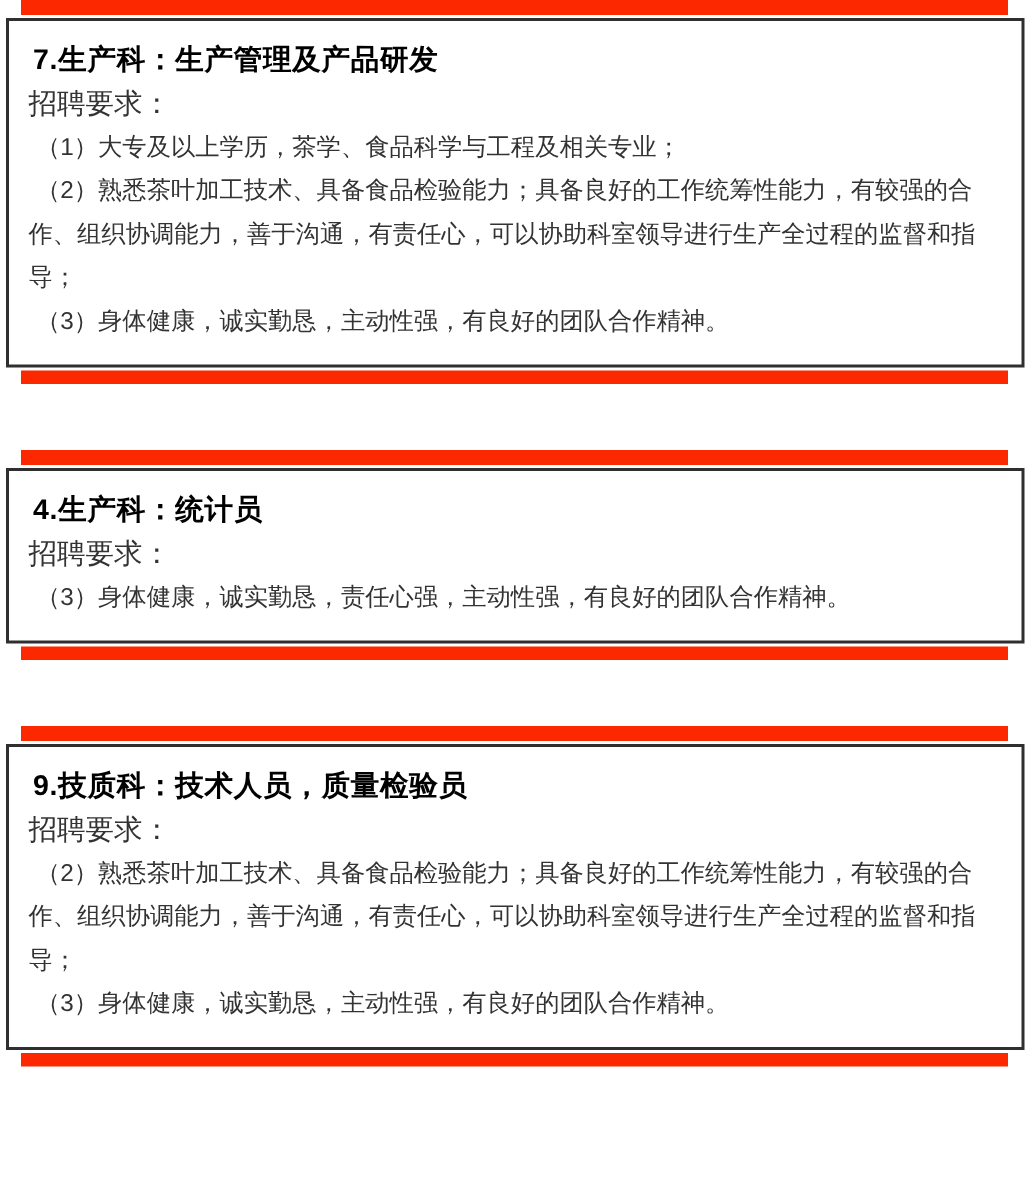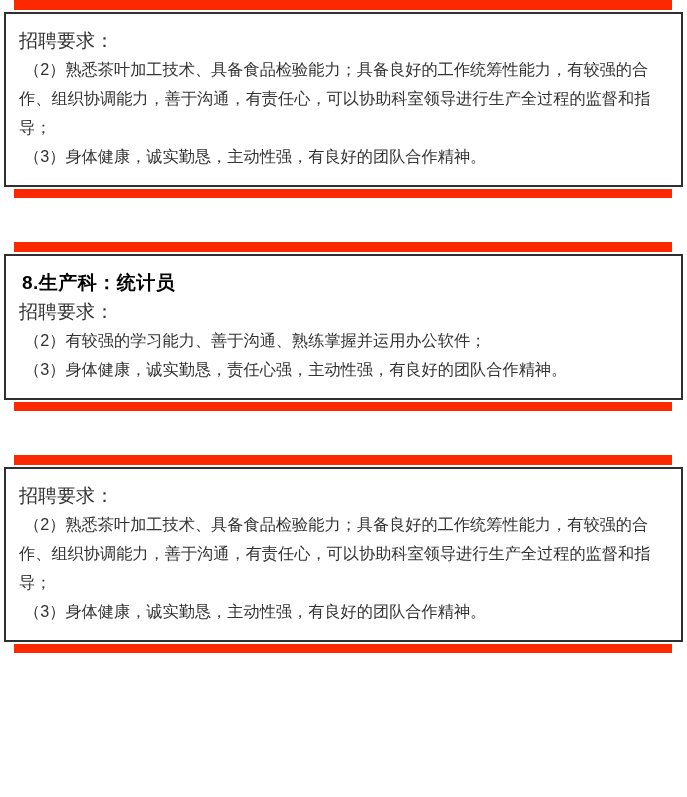--- a/index.html
+++ b/index.html
@@ -56,41 +56,43 @@
   }
 </style>
 </head>
 <body>
 
 <div class="article">
 
   <section class="job-section">
     <div class="red-bar top"></div>
     <div class="card">
+      <h2 class="card-title">7.生产科：生产管理及产品研发</h2>
       <p class="req-label">招聘要求：</p>
+      <p class="req-item">（1）大专及以上学历，茶学、食品科学与工程及相关专业；</p>
       <p class="req-item">（2）熟悉茶叶加工技术、具备食品检验能力；具备良好的工作统筹性能力，有较强的合作、组织协调能力，善于沟通，有责任心，可以协助科室领导进行生产全过程的监督和指导；</p>
       <p class="req-item">（3）身体健康，诚实勤恳，主动性强，有良好的团队合作精神。</p>
     </div>
     <div class="red-bar bottom"></div>
   </section>
 
   <section class="job-section">
     <div class="red-bar top"></div>
     <div class="card">
-      <h2 class="card-title">8.生产科：统计员</h2>
+      <h2 class="card-title">4.生产科：统计员</h2>
       <p class="req-label">招聘要求：</p>
-      <p class="req-item">（2）有较强的学习能力、善于沟通、熟练掌握并运用办公软件；</p>
       <p class="req-item">（3）身体健康，诚实勤恳，责任心强，主动性强，有良好的团队合作精神。</p>
     </div>
     <div class="red-bar bottom"></div>
   </section>
 
   <section class="job-section">
     <div class="red-bar top"></div>
     <div class="card">
+      <h2 class="card-title">9.技质科：技术人员，质量检验员</h2>
       <p class="req-label">招聘要求：</p>
       <p class="req-item">（2）熟悉茶叶加工技术、具备食品检验能力；具备良好的工作统筹性能力，有较强的合作、组织协调能力，善于沟通，有责任心，可以协助科室领导进行生产全过程的监督和指导；</p>
       <p class="req-item">（3）身体健康，诚实勤恳，主动性强，有良好的团队合作精神。</p>
     </div>
     <div class="red-bar bottom"></div>
   </section>
 
 </div>
 
 </body></html>

